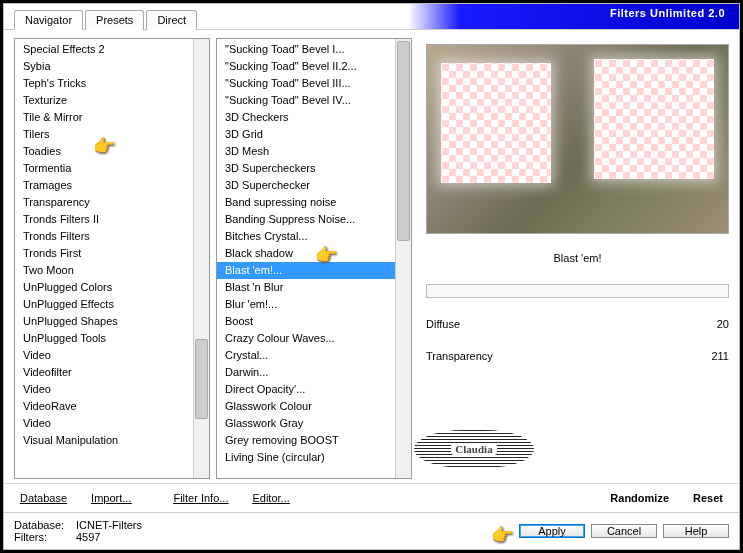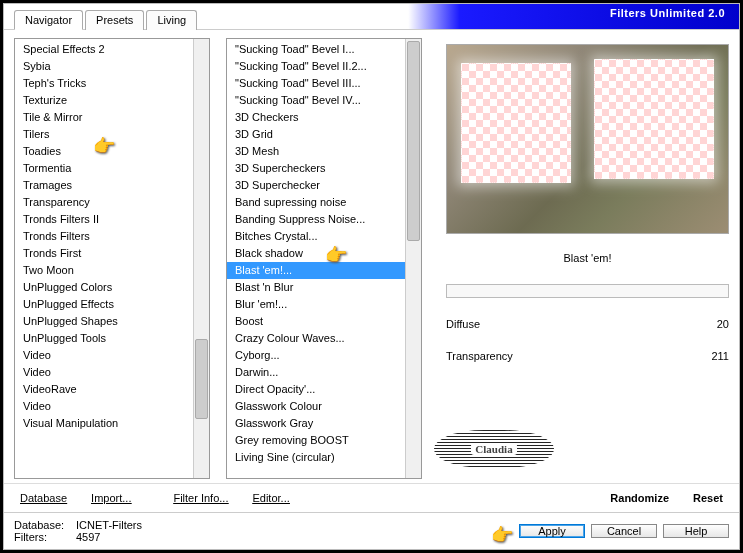--- a/index.html
+++ b/index.html
@@ -3,21 +3,21 @@
 <meta charset="utf-8">
 <style>
 *{box-sizing:border-box;margin:0;padding:0;font-family:Tahoma,Arial,sans-serif;font-size:11px;color:#000}
 body{background:#000;display:flex;justify-content:center;align-items:flex-start;padding:3px}
 .window{width:737px;height:547px;background:#fff;border:1px solid #bbb;position:relative;display:flex;flex-direction:column}
 .titlebar{height:26px;background:linear-gradient(to right,#fff 0%,#fff 55%,#1a1aff 62%,#0000cc 100%);position:relative;border-bottom:1px solid #ccc}
 .title{position:absolute;right:14px;top:3px;font-weight:bold;font-size:11px;color:#fff;letter-spacing:.5px}
 .tabs{display:flex;gap:2px;position:absolute;left:10px;bottom:-1px}
 .tab{padding:3px 10px;border:1px solid #aaa;border-bottom:none;border-radius:3px 3px 0 0;background:#fcfcfc;cursor:pointer}
 .tab.active{background:#fff;font-weight:normal;border-bottom:1px solid #fff}
-.body{flex:1;display:flex;padding:8px 10px 4px 10px;gap:16px;overflow:hidden}
+.body{flex:1;display:flex;padding:8px 10px 4px 10px;gap:6px;overflow:hidden}
 .listpane{display:flex;flex-direction:column;width:196px}
 .listbox{flex:1;border:1px solid #999;overflow:hidden;display:flex;position:relative}
 .listinner{flex:1;overflow-y:hidden;padding:2px 0}
 .listitem{padding:1px 4px 1px 8px;white-space:nowrap;cursor:pointer;line-height:15px}
 .listitem.selected{background:#3399ff;color:#fff}
 .scrollbar{width:16px;background:#f0f0f0;border-left:1px solid #ccc;position:relative}
 .scrollthumb{position:absolute;left:1px;right:1px;background:#cdcdcd;border:1px solid #aaa;border-radius:2px}
 .preview{flex:1;display:flex;flex-direction:column;padding-left:8px}
 .previewbox{width:100%;height:190px;border:1px solid #aaa;margin-top:6px;background:linear-gradient(135deg,#b9a88f 0%,#8f8676 30%,#6d6b51 55%,#7a7c5c 70%,#9c8d73 100%);position:relative;overflow:hidden}
 .frost{position:absolute;border:1px dotted rgba(255,255,255,.6);background:repeating-conic-gradient(#fff 0 25%,#ffd5d5 0 50%) 0 0/14px 14px;box-shadow:0 0 12px 4px rgba(255,255,255,.5)}
@@ -44,21 +44,21 @@
 </style>
 </head>
 <body>
 
 <div class="window">
 
   <div class="titlebar">
     <div class="tabs">
       <div class="tab active">Navigator</div>
       <div class="tab">Presets</div>
-      <div class="tab">Living</div>
+      <div class="tab">Direct</div>
     </div>
     <div class="title">Filters Unlimited 2.0</div>
   </div>
 
   <div class="body">
 
     <div class="listpane">
       <div class="listbox" style="position:relative">
         <div class="listinner" id="catlist">
             <div class="listitem">Special Effects 2</div>
@@ -73,20 +73,21 @@
             <div class="listitem">Transparency</div>
             <div class="listitem">Tronds Filters II</div>
             <div class="listitem">Tronds Filters</div>
             <div class="listitem">Tronds First</div>
             <div class="listitem">Two Moon</div>
             <div class="listitem">UnPlugged Colors</div>
             <div class="listitem">UnPlugged Effects</div>
             <div class="listitem">UnPlugged Shapes</div>
             <div class="listitem">UnPlugged Tools</div>
             <div class="listitem">Video</div>
+            <div class="listitem">Videofilter</div>
             <div class="listitem">Video</div>
             <div class="listitem">VideoRave</div>
             <div class="listitem">Video</div>
             <div class="listitem">Visual Manipulation</div>
           </div>
         <div class="scrollbar">
           <div class="scrollthumb" style="top:300px;height:80px"></div>
         </div>
         <span class="pointer" style="left:78px;top:96px">👉</span>
       </div>
@@ -106,21 +107,21 @@
             <div class="listitem">3D Superchecker</div>
             <div class="listitem">Band supressing noise</div>
             <div class="listitem">Banding Suppress Noise...</div>
             <div class="listitem">Bitches Crystal...</div>
             <div class="listitem">Black shadow</div>
             <div class="listitem selected">Blast 'em!...</div>
             <div class="listitem">Blast 'n Blur</div>
             <div class="listitem">Blur 'em!...</div>
             <div class="listitem">Boost</div>
             <div class="listitem">Crazy Colour Waves...</div>
-            <div class="listitem">Cyborg...</div>
+            <div class="listitem">Crystal...</div>
             <div class="listitem">Darwin...</div>
             <div class="listitem">Direct Opacity'...</div>
             <div class="listitem">Glasswork Colour</div>
             <div class="listitem">Glasswork Gray</div>
             <div class="listitem">Grey removing BOOST</div>
             <div class="listitem">Living Sine (circular)</div>
           </div>
         <div class="scrollbar">
           <div class="scrollthumb" style="top:2px;height:200px"></div>
         </div>

